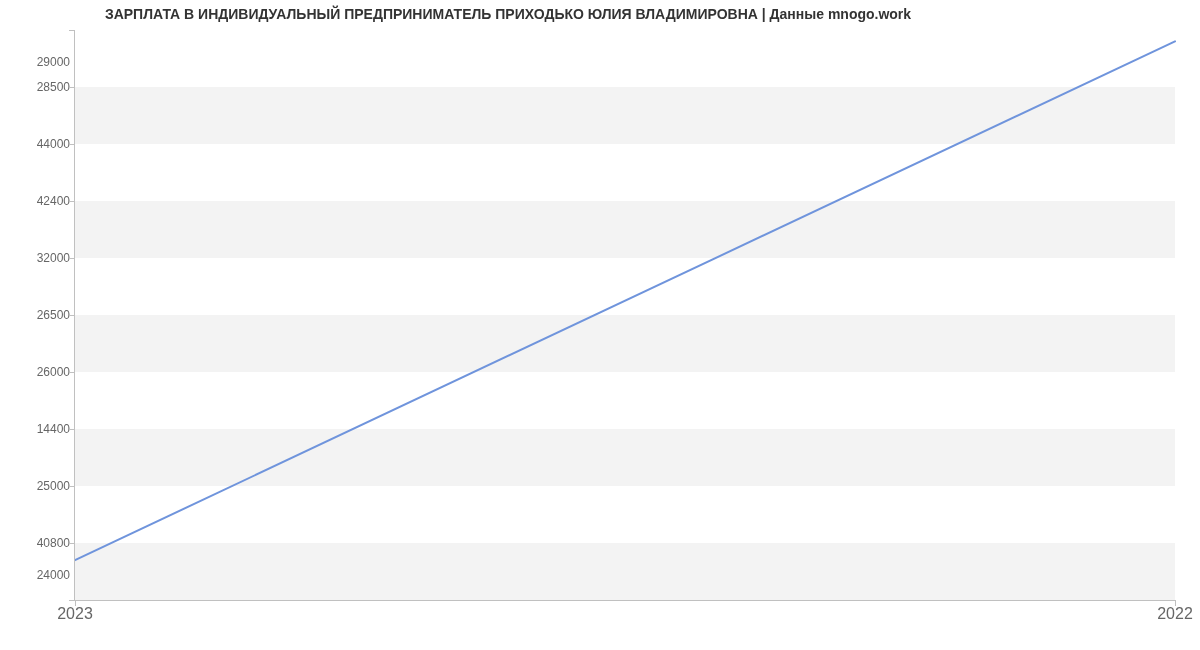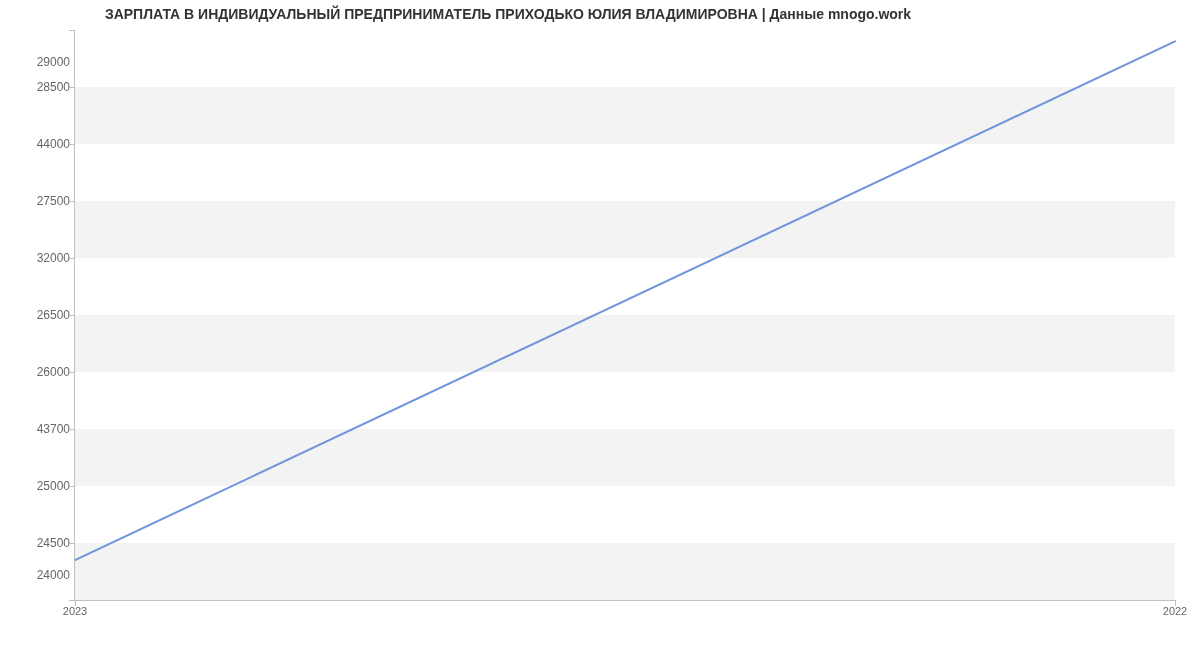--- a/index.html
+++ b/index.html
@@ -48,21 +48,21 @@
     right: 1130px; 
     font-size: 12px;
     color: #666666;
     transform: translateY(-50%);
     text-align: right;
     width: 60px;
   }
   .x-tick-label {
     position: absolute;
     top: 605px;
-    font-size: 11px;
+    font-size: 16px;
     color: #666666;
     transform: translateX(-50%);
   }
   svg.line-layer {
     position: absolute;
     left: 0;
     top: 0;
     width: 1100px;
     height: 570px;
     overflow: visible;
@@ -92,27 +92,27 @@
     <path id="series-path" class="series-line" d="M0 530.1 L1100 11.399999999999977" style="stroke: rgb(111, 148, 220);"></path>
   </svg>
 
   <div class="axis-line" style="left:-1px; top:0; width:1px; height:570px;"></div>
 
   <div class="axis-line" style="left:0; top:570px; width:1100px; height:1px;"></div>
 </div>
 
 <div id="y-labels">
     <div class="y-tick-label" style="top: 575px;">24000</div>
-    <div class="y-tick-label" style="top: 543px;">24500</div>
+    <div class="y-tick-label" style="top: 543px;">40800</div>
     <div class="y-tick-label" style="top: 486px; text-align: right;">25000</div>
-    <div class="y-tick-label" style="top: 429px;">43700</div>
+    <div class="y-tick-label" style="top: 429px;">14400</div>
     <div class="y-tick-label" style="top: 372px;">26000</div>
     <div class="y-tick-label" style="top: 315px;">26500</div>
     <div class="y-tick-label" style="top: 258px;">32000</div>
-    <div class="y-tick-label" style="top: 201px;">27500</div>
+    <div class="y-tick-label" style="top: 201px;">42400</div>
     <div class="y-tick-label" style="top: 144px;">44000</div>
     <div class="y-tick-label" style="top: 87px;">28500</div>
     <div class="y-tick-label" style="top: 30px; margin-top: 32px;">29000</div>
   </div>
 <div id="y-ticks">
     <div class="tick-line" style="left: 69px; top: 600px; width: 6px; height: 1px;"></div>
     <div class="tick-line" style="left: 69px; top: 543px; width: 6px; height: 1px;"></div>
     <div class="tick-line" style="left: 69px; top: 486px; width: 6px; height: 1px;"></div>
     <div class="tick-line" style="left: 69px; top: 429px; width: 6px; height: 1px;"></div>
     <div class="tick-line" style="left: 69px; top: 372px; width: 6px; height: 1px;"></div>

